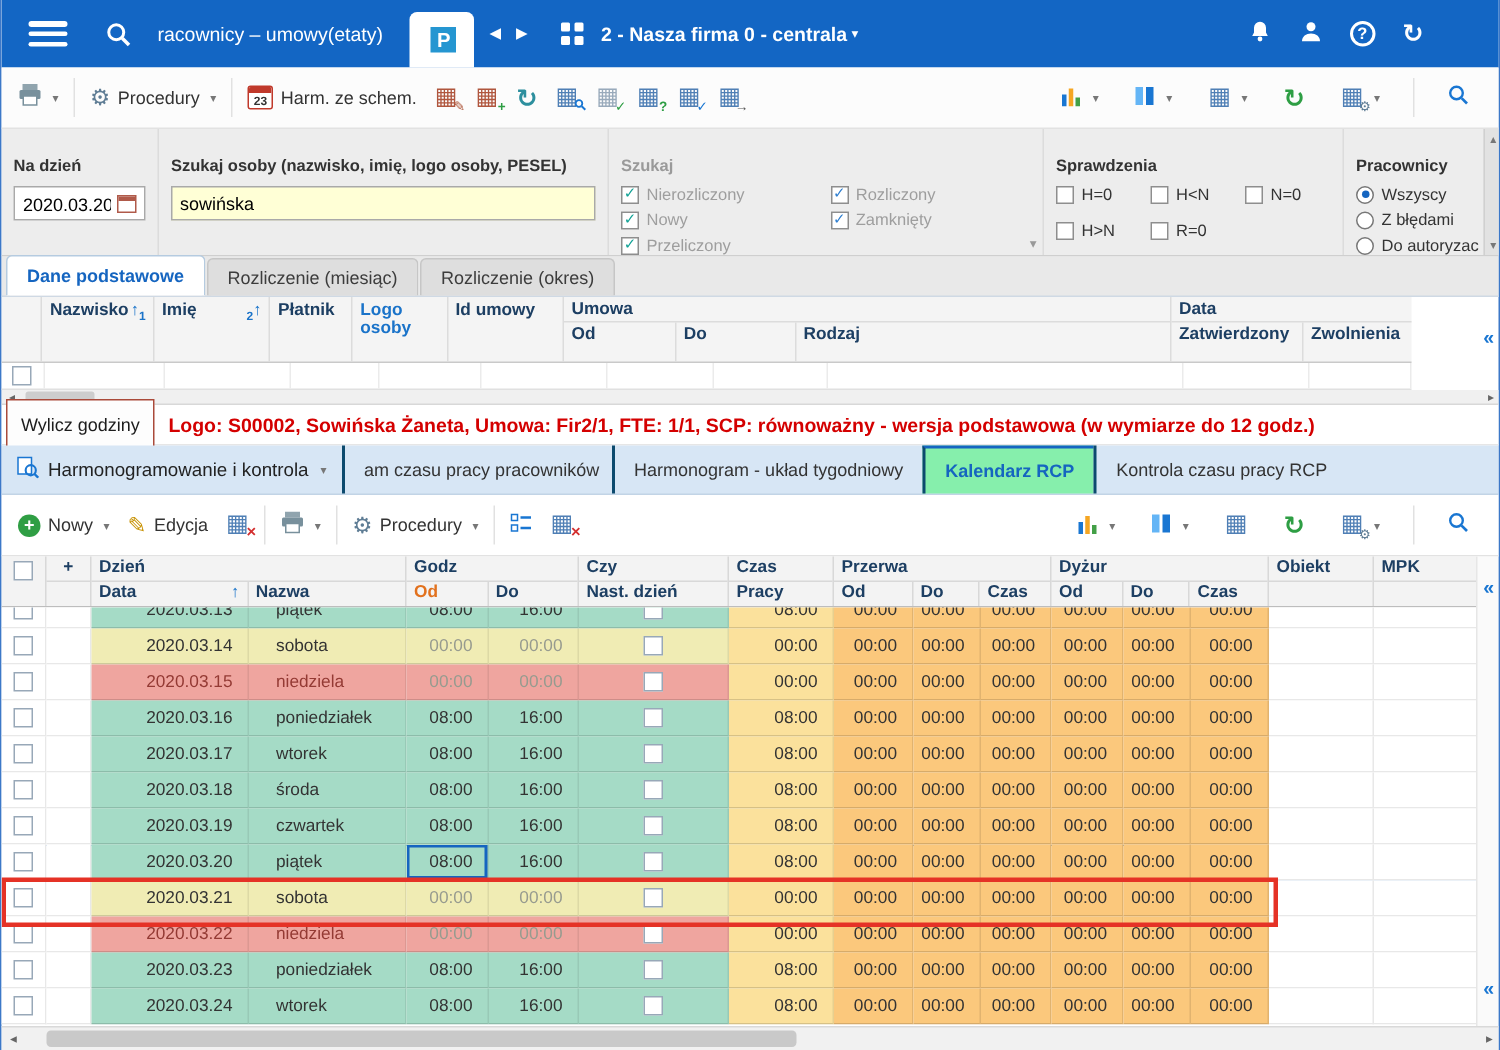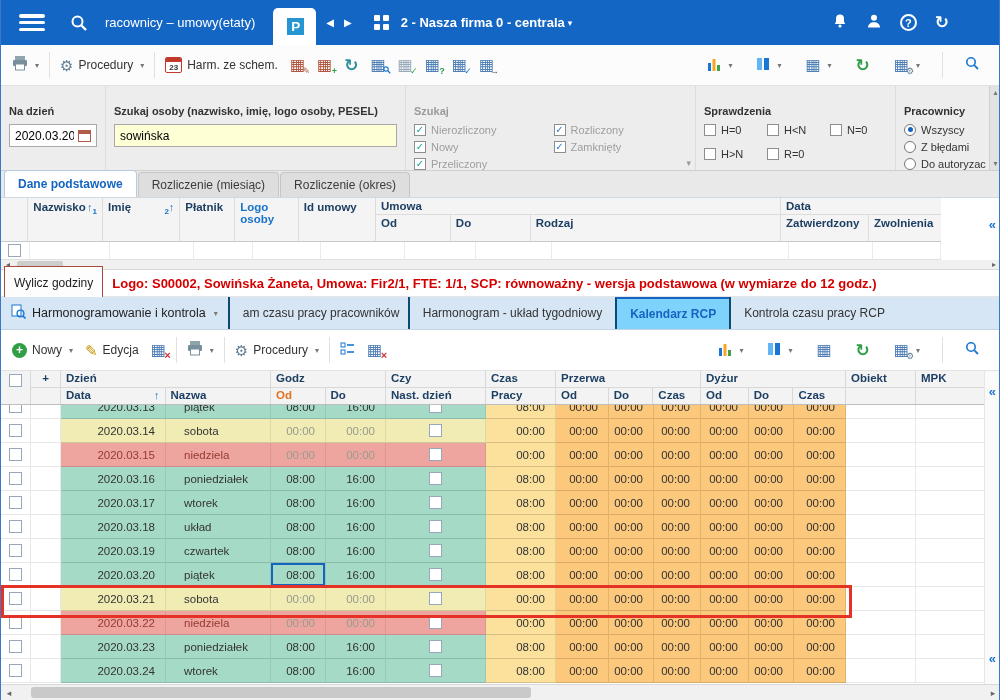--- a/index.html
+++ b/index.html
@@ -97,21 +97,21 @@
 
 
 .infobar{position:absolute;top:270px;left:0;width:1000px;height:27px;background:#fff;display:flex;align-items:center;gap:9px;padding:0 3px;border-bottom:1px solid #e6e6e6}
 .wylicz{height:34px;border:1px solid #aa4a3a;background:#fdfdfd;padding:0 9px;display:flex;align-items:center;font-size:12px;color:#1c1c1c;cursor:pointer;white-space:nowrap}
 .redmsg{color:#d40000;font-weight:bold;font-size:13px;white-space:nowrap;overflow:hidden}
 
 
 .subtabs{position:absolute;top:297px;left:0;width:1000px;height:33px;background:#d7e6f5;border-bottom:1px solid #c2d4e6;display:flex;align-items:stretch}
 .swsel{display:flex;align-items:center;gap:6px;padding:0 10px;font-size:12.5px;color:#222;cursor:pointer}
 .stab{display:flex;align-items:center;padding:0 13px;font-size:12px;color:#333;border-left:2px solid #0c4a6e;white-space:nowrap;overflow:hidden;cursor:pointer}
-.stab.on{background:#7dd3fc;color:#1565c0;font-weight:bold;border-top:2px solid #1565c0}
+.stab.on{background:#86efac;color:#1565c0;font-weight:bold;border-top:2px solid #1565c0}
 .stab.clip{max-width:180px}
 
 
 .lgrid{position:absolute;top:371px;left:0;width:985px}
 .lghead{display:flex;height:34px;background:#f3f3f3;border-bottom:1px solid #bdbdbd;color:#1d3f63;font-weight:bold;font-size:11.5px}
 .hcb{width:30px;border-right:1px solid #d8d8d8;display:flex;justify-content:center;padding-top:3px}
 .lgg{display:flex;flex-direction:column;border-right:1px solid #d8d8d8}
 .lgg .gl{height:17px;padding:1px 5px;border-bottom:1px solid #d8d8d8;white-space:nowrap;overflow:hidden}
 .lgg .gs{display:flex;flex:1}
 .lgg .gs>div{padding:1px 5px;border-right:1px solid #d8d8d8;white-space:nowrap;overflow:hidden}
@@ -723,21 +723,21 @@
           <div class="cw52 przC num">00:00</div>
           <div class="cw70 white"></div>
           <div class="cw70 white"></div>
         </div>
         <div class="grow t-work">
           <div class="cw30 white cen">
             <span class="cb13" style="margin:auto"></span>
           </div>
           <div class="cw30 white"></div>
           <div class="cw105 tint num dtx">2020.03.18</div>
-          <div class="cw105 tint dtx dayn">układ</div>
+          <div class="cw105 tint dtx dayn">środa</div>
           <div class="cw55 tint num">08:00</div>
           <div class="cw60 tint num">16:00</div>
           <div class="cw100 tint cen">
             <span class="cb13" style="margin:auto"></span>
           </div>
           <div class="cw70 czasC num">08:00</div>
           <div class="cw53 przC num">00:00</div>
           <div class="cw45 przC num">00:00</div>
           <div class="cw47 przC num">00:00</div>
           <div class="cw48 przC num">00:00</div>

